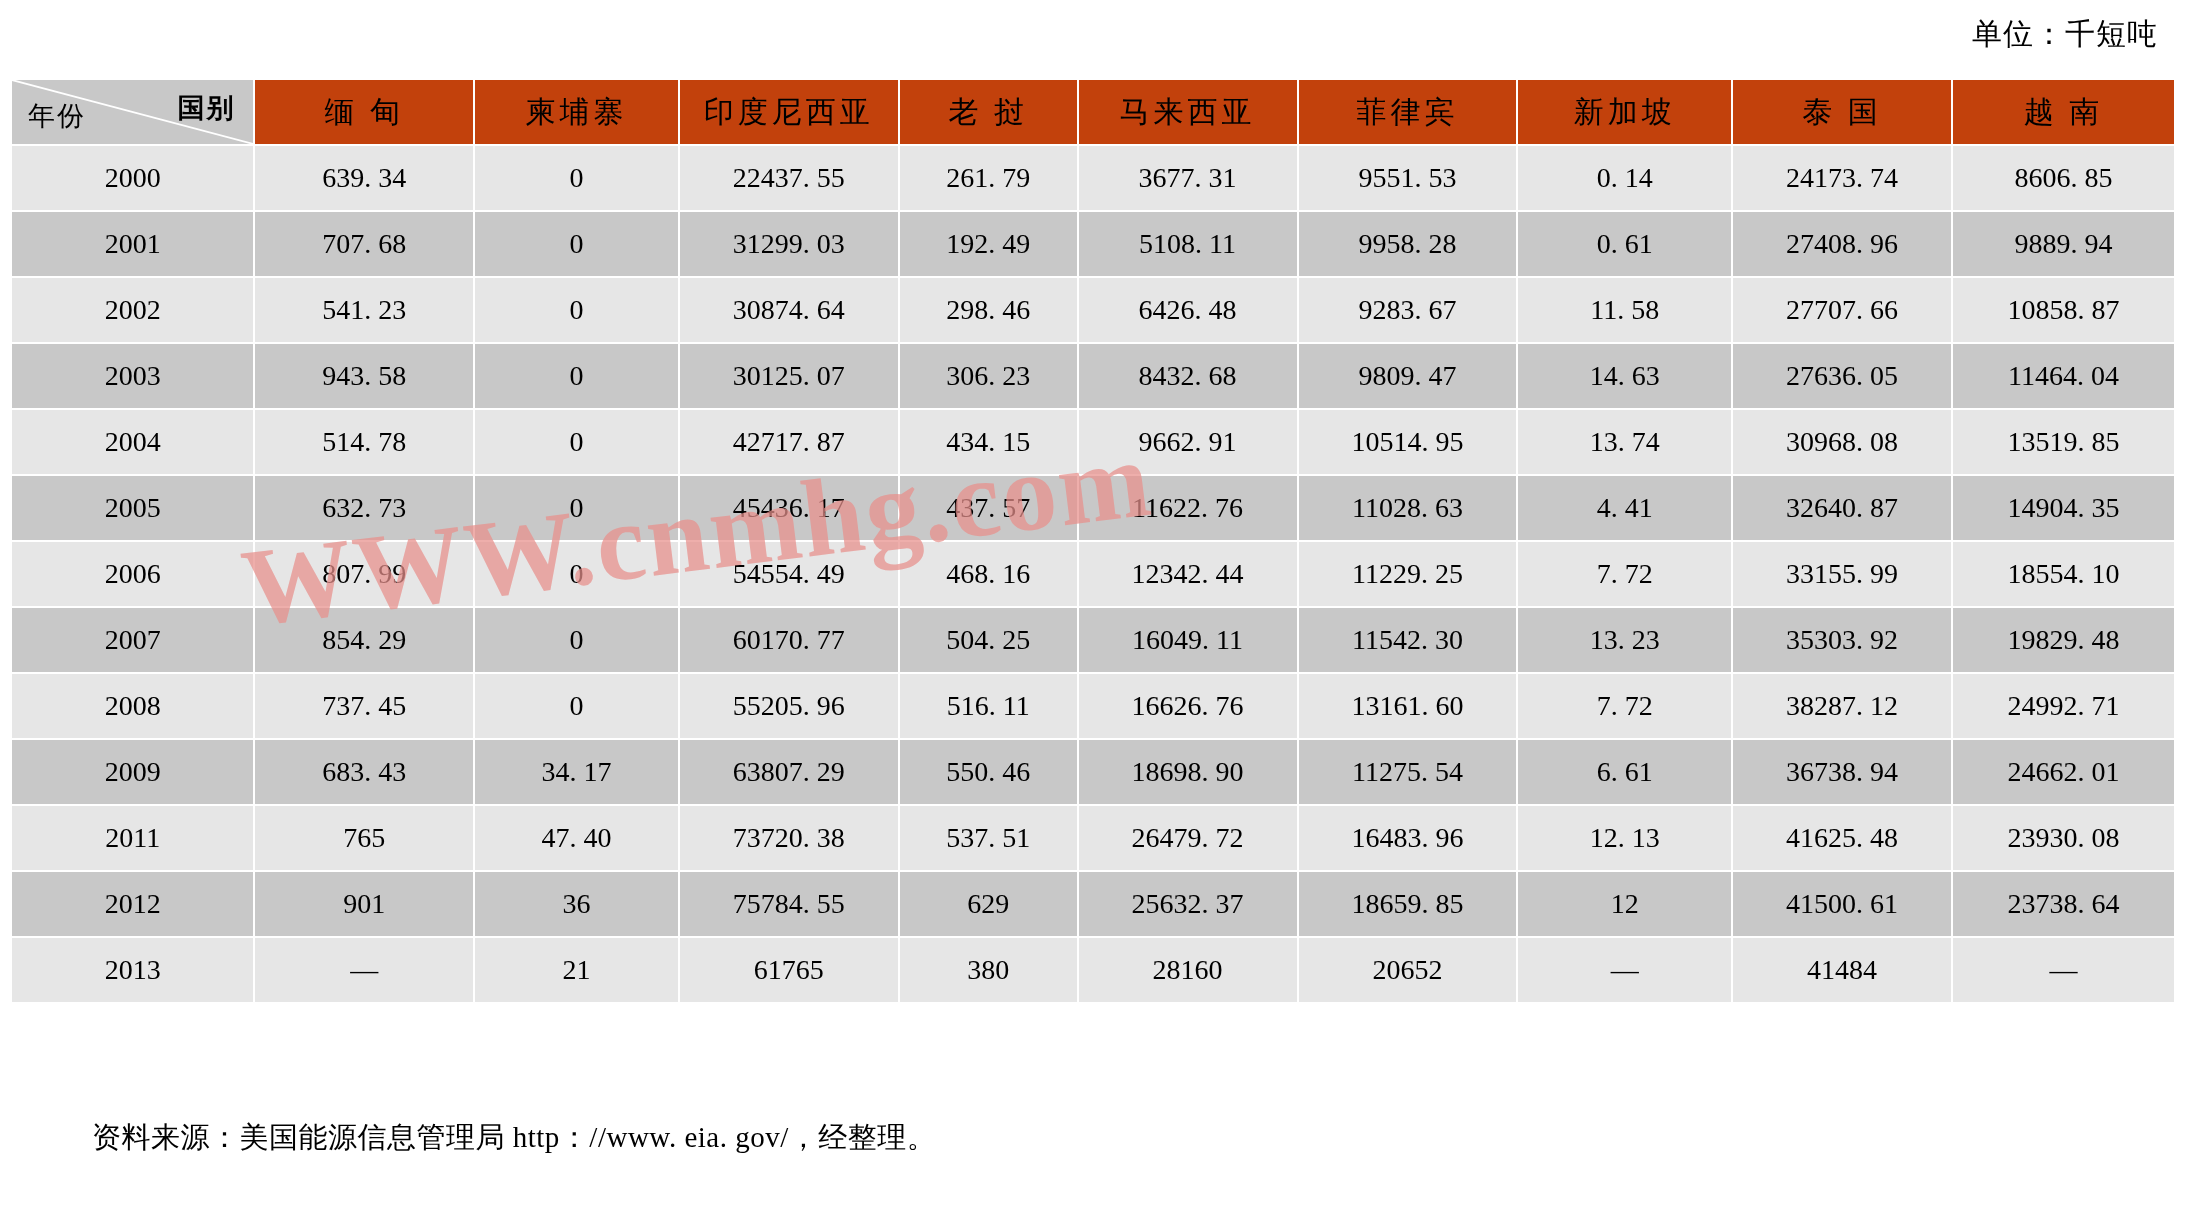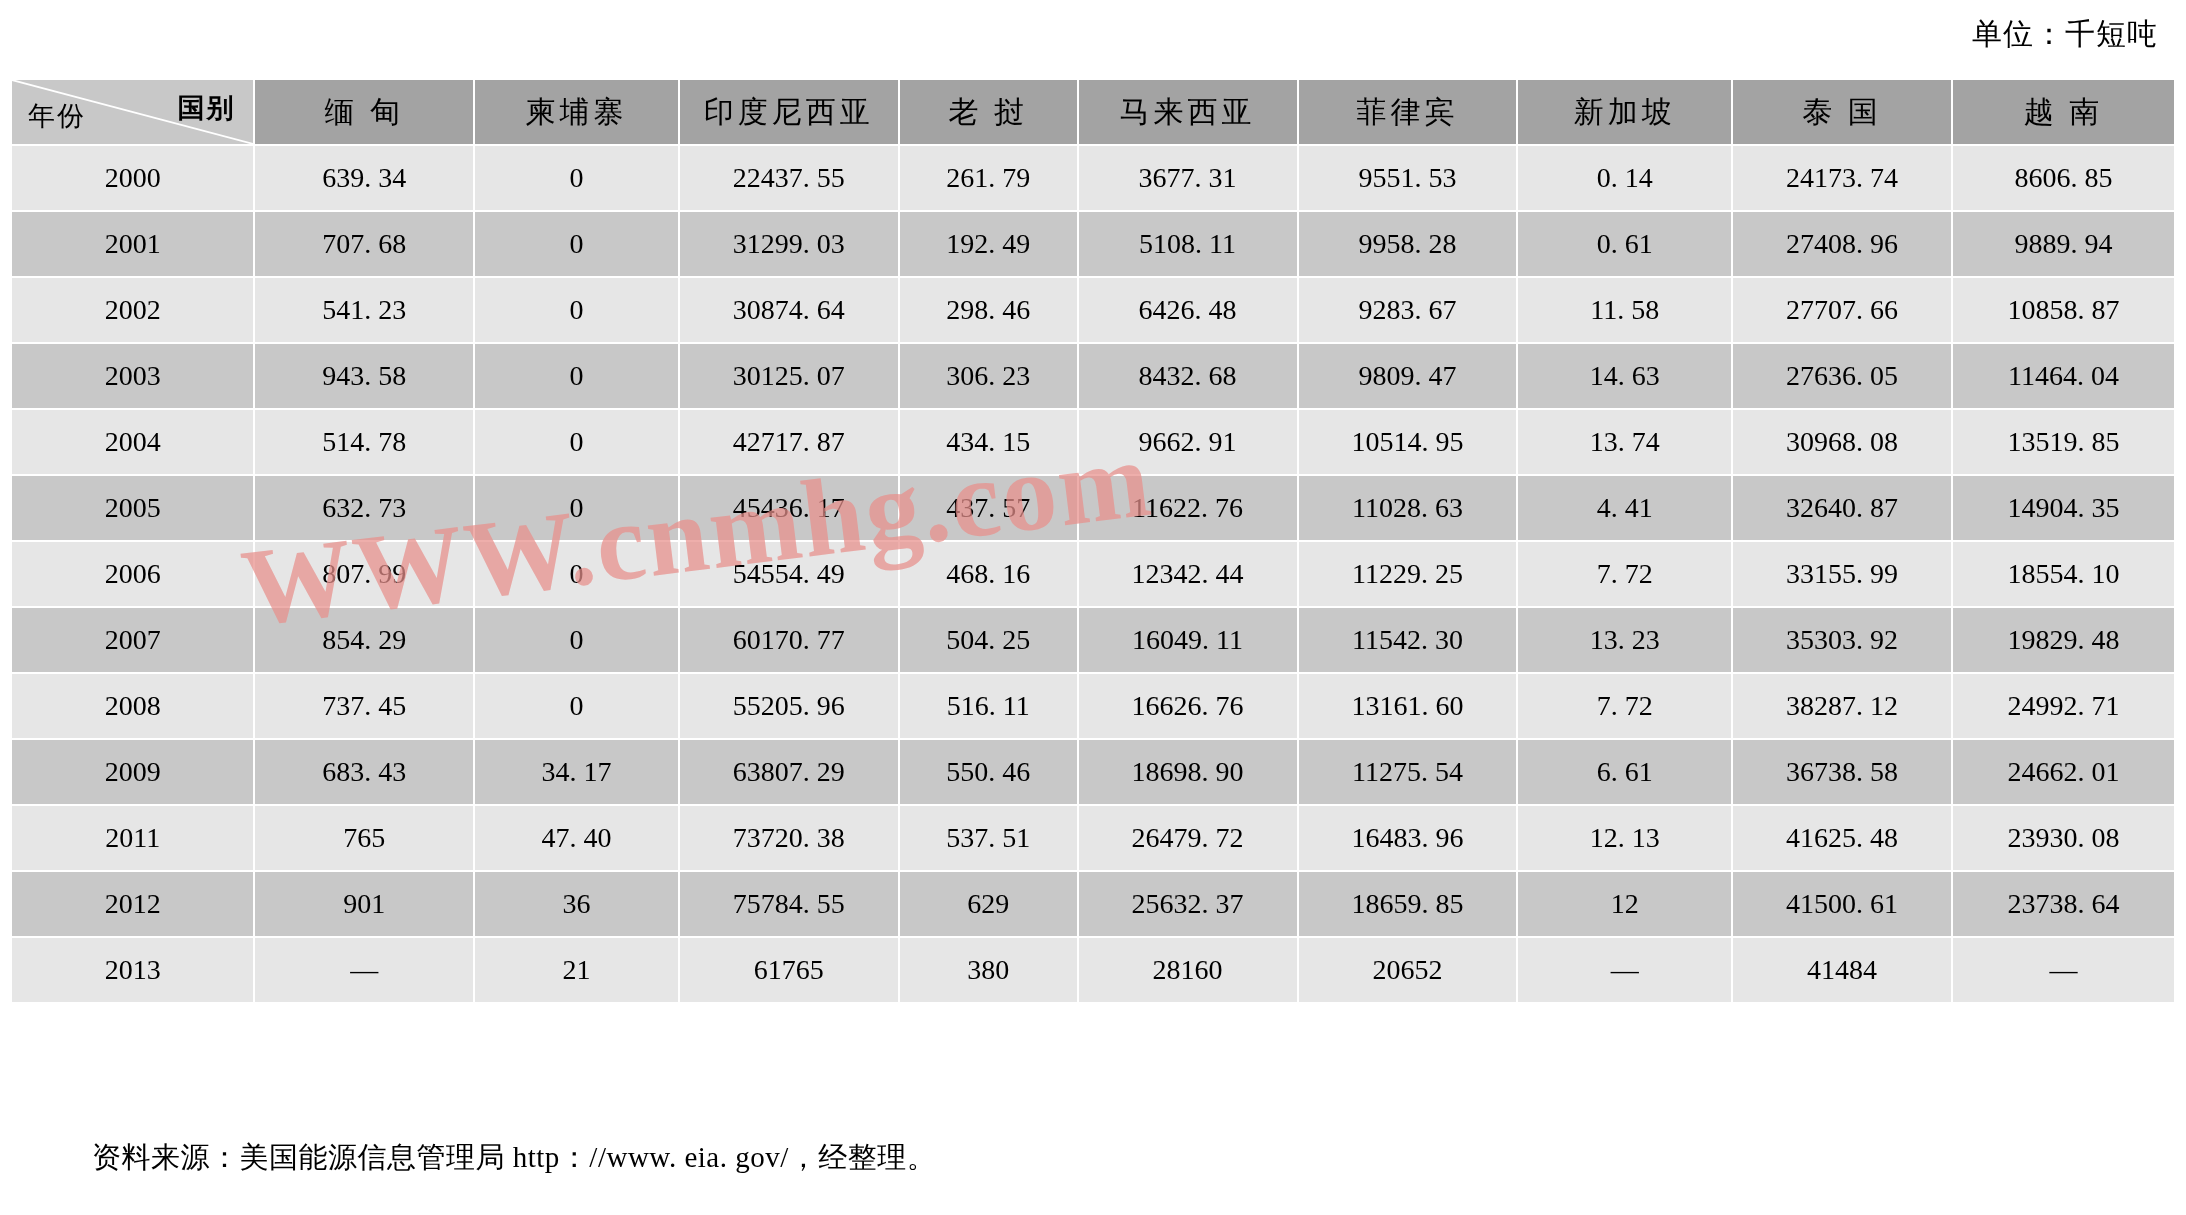--- a/index.html
+++ b/index.html
@@ -46,21 +46,21 @@
     border: 2px solid #ffffff;
     text-align: center;
     vertical-align: middle;
     font-weight: normal;
     padding: 0;
     height: 64px;
     font-family: "Liberation Serif", "DejaVu Serif", serif;
   }
   thead th {
     height: 118px;
-    background: #a3a3a3;
+    background: #c2410c;
     font-size: 30px;
     letter-spacing: 4px;
   }
   
   tbody tr:nth-child(odd) td {
     background: #e6e6e6;
   }
   tbody tr:nth-child(even) td {
     background: #c8c8c8;
   }
@@ -96,21 +96,20 @@
     left: 16px;
     font-size: 27px;
     letter-spacing: 2px;
   }
   .source-line {
     position: absolute;
     left: 92px;
     top: 1118px;
     font-size: 29px;
     letter-spacing: 0.5px;
-    margin-top: 20px;
   }
   .watermark {
     position: absolute;
     left: 240px;
     top: 470px;
     font-size: 110px;
     color: #e8908c;
     opacity: 0.72;
     font-family: "Liberation Serif", "DejaVu Serif", serif;
     font-weight: bold;
@@ -291,21 +290,21 @@
         </tr>
         <tr>
           <td class="year-cell">2009</td>
           <td>683. 43</td>
           <td>34. 17</td>
           <td>63807. 29</td>
           <td>550. 46</td>
           <td>18698. 90</td>
           <td>11275. 54</td>
           <td>6. 61</td>
-          <td>36738. 58</td>
+          <td>36738. 94</td>
           <td>24662. 01</td>
         </tr>
         <tr>
           <td class="year-cell">2011</td>
           <td>765</td>
           <td>47. 40</td>
           <td>73720. 38</td>
           <td>537. 51</td>
           <td>26479. 72</td>
           <td>16483. 96</td>

